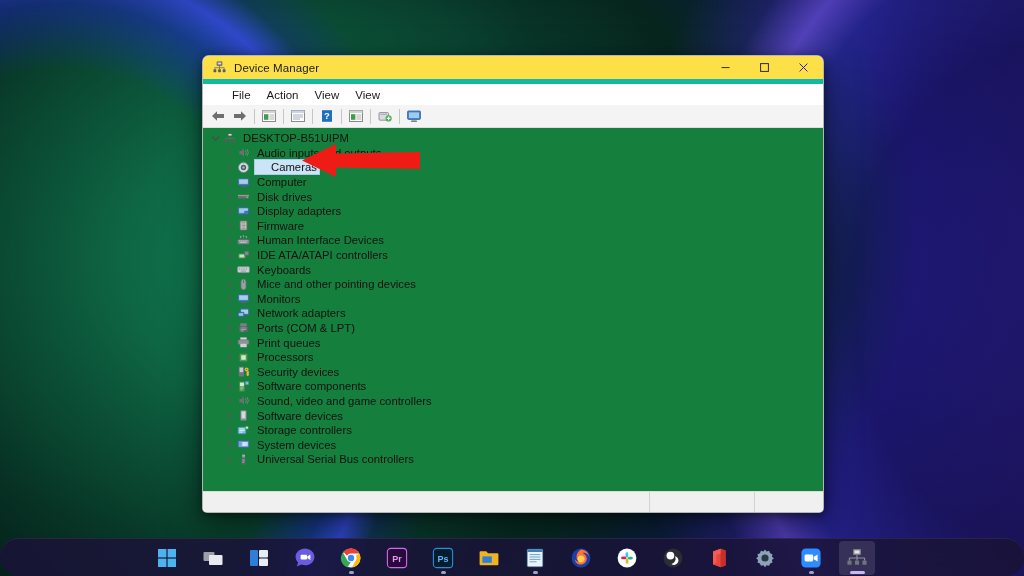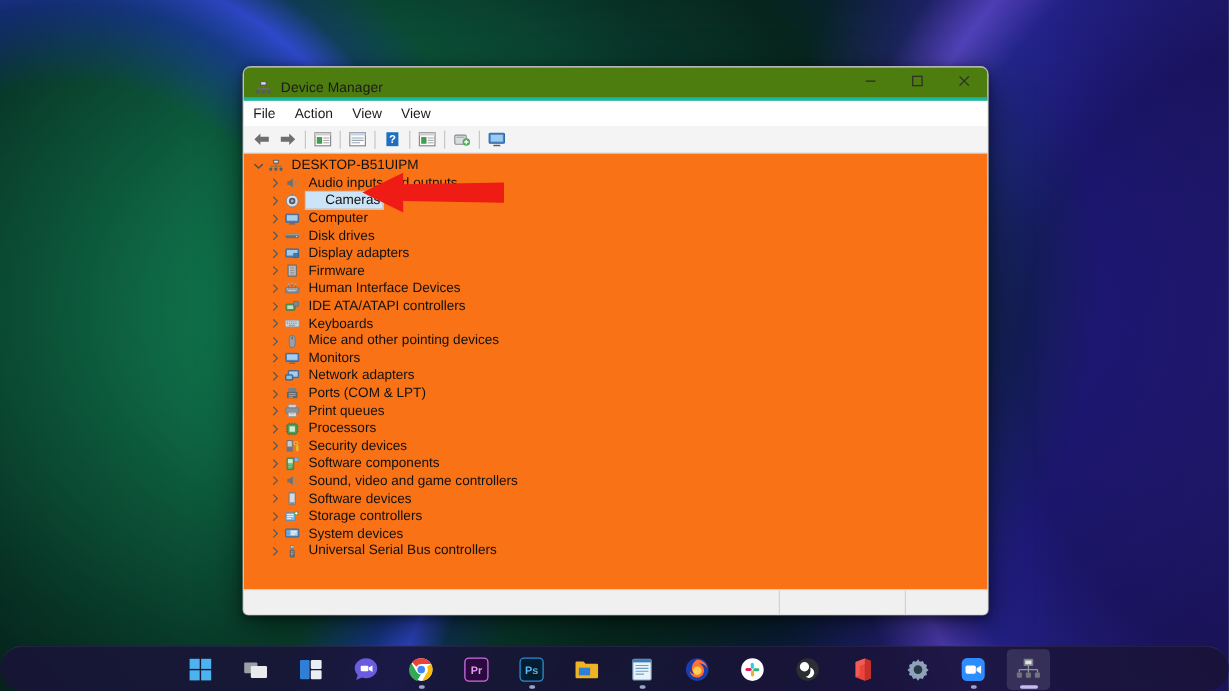--- a/index.html
+++ b/index.html
@@ -48,44 +48,44 @@
     border-radius: 7px 7px 5px 5px;
     box-shadow: 0 10px 34px rgba(0,0,0,0.52), 0 2px 8px rgba(0,0,0,0.4);
     overflow: hidden;
     display: flex; flex-direction: column;
     border: 1px solid rgba(120,120,120,0.55);
   }
 
   
   .titlebar {
     height: 28px; flex: 0 0 28px;
-    background: #4d7c0f;
-    display: flex; align-items: flex-end;
-    border-bottom: 3px solid #14b8a6;
+    background: #fde047;
+    display: flex; align-items: center;
+    border-bottom: 5px solid #14b8a6;
   }
   .title-left { display: flex; align-items: center; padding-left: 9px; flex: 1 1 auto; min-width: 0; }
   .title-icon { width: 15px; height: 15px; margin-right: 7px; flex: 0 0 15px; }
   .title-text {
     font-size: 11.5px; color: #1b1b1b; white-space: nowrap;
     letter-spacing: 0.1px;
   }
   .win-btns { display: flex; flex: 0 0 auto; height: 28px; }
   .win-btn {
     width: 39px; height: 28px;
     display: flex; align-items: center; justify-content: center;
     cursor: default;
   }
   .win-btn svg { display: block; }
 
   
   .menubar {
     height: 21px; flex: 0 0 21px;
     display: flex; align-items: center;
     background: #ffffff;
-    padding-left: 0;
+    padding-left: 21px;
   }
   .menu-item {
     font-size: 11.5px; color: #1b1b1b;
     padding: 2px 8px; cursor: default; white-space: nowrap;
   }
 
   
   .toolbar {
     height: 23px; flex: 0 0 23px;
     display: flex; align-items: center;
@@ -98,21 +98,21 @@
     display: flex; align-items: center; justify-content: center;
     cursor: default;
   }
   .tb-sep {
     width: 1px; height: 15px; background: #c6c6c6; margin: 0 3px;
   }
 
   
   .tree-area {
     flex: 1 1 auto;
-    background: #f97316;
+    background: #15803d;
     overflow: hidden;
     padding-top: 3px;
     position: relative;
   }
   .tree-row {
     display: flex; align-items: center;
     height: 14.6px;
     padding-left: 6px;
     cursor: default;
     white-space: nowrap;

